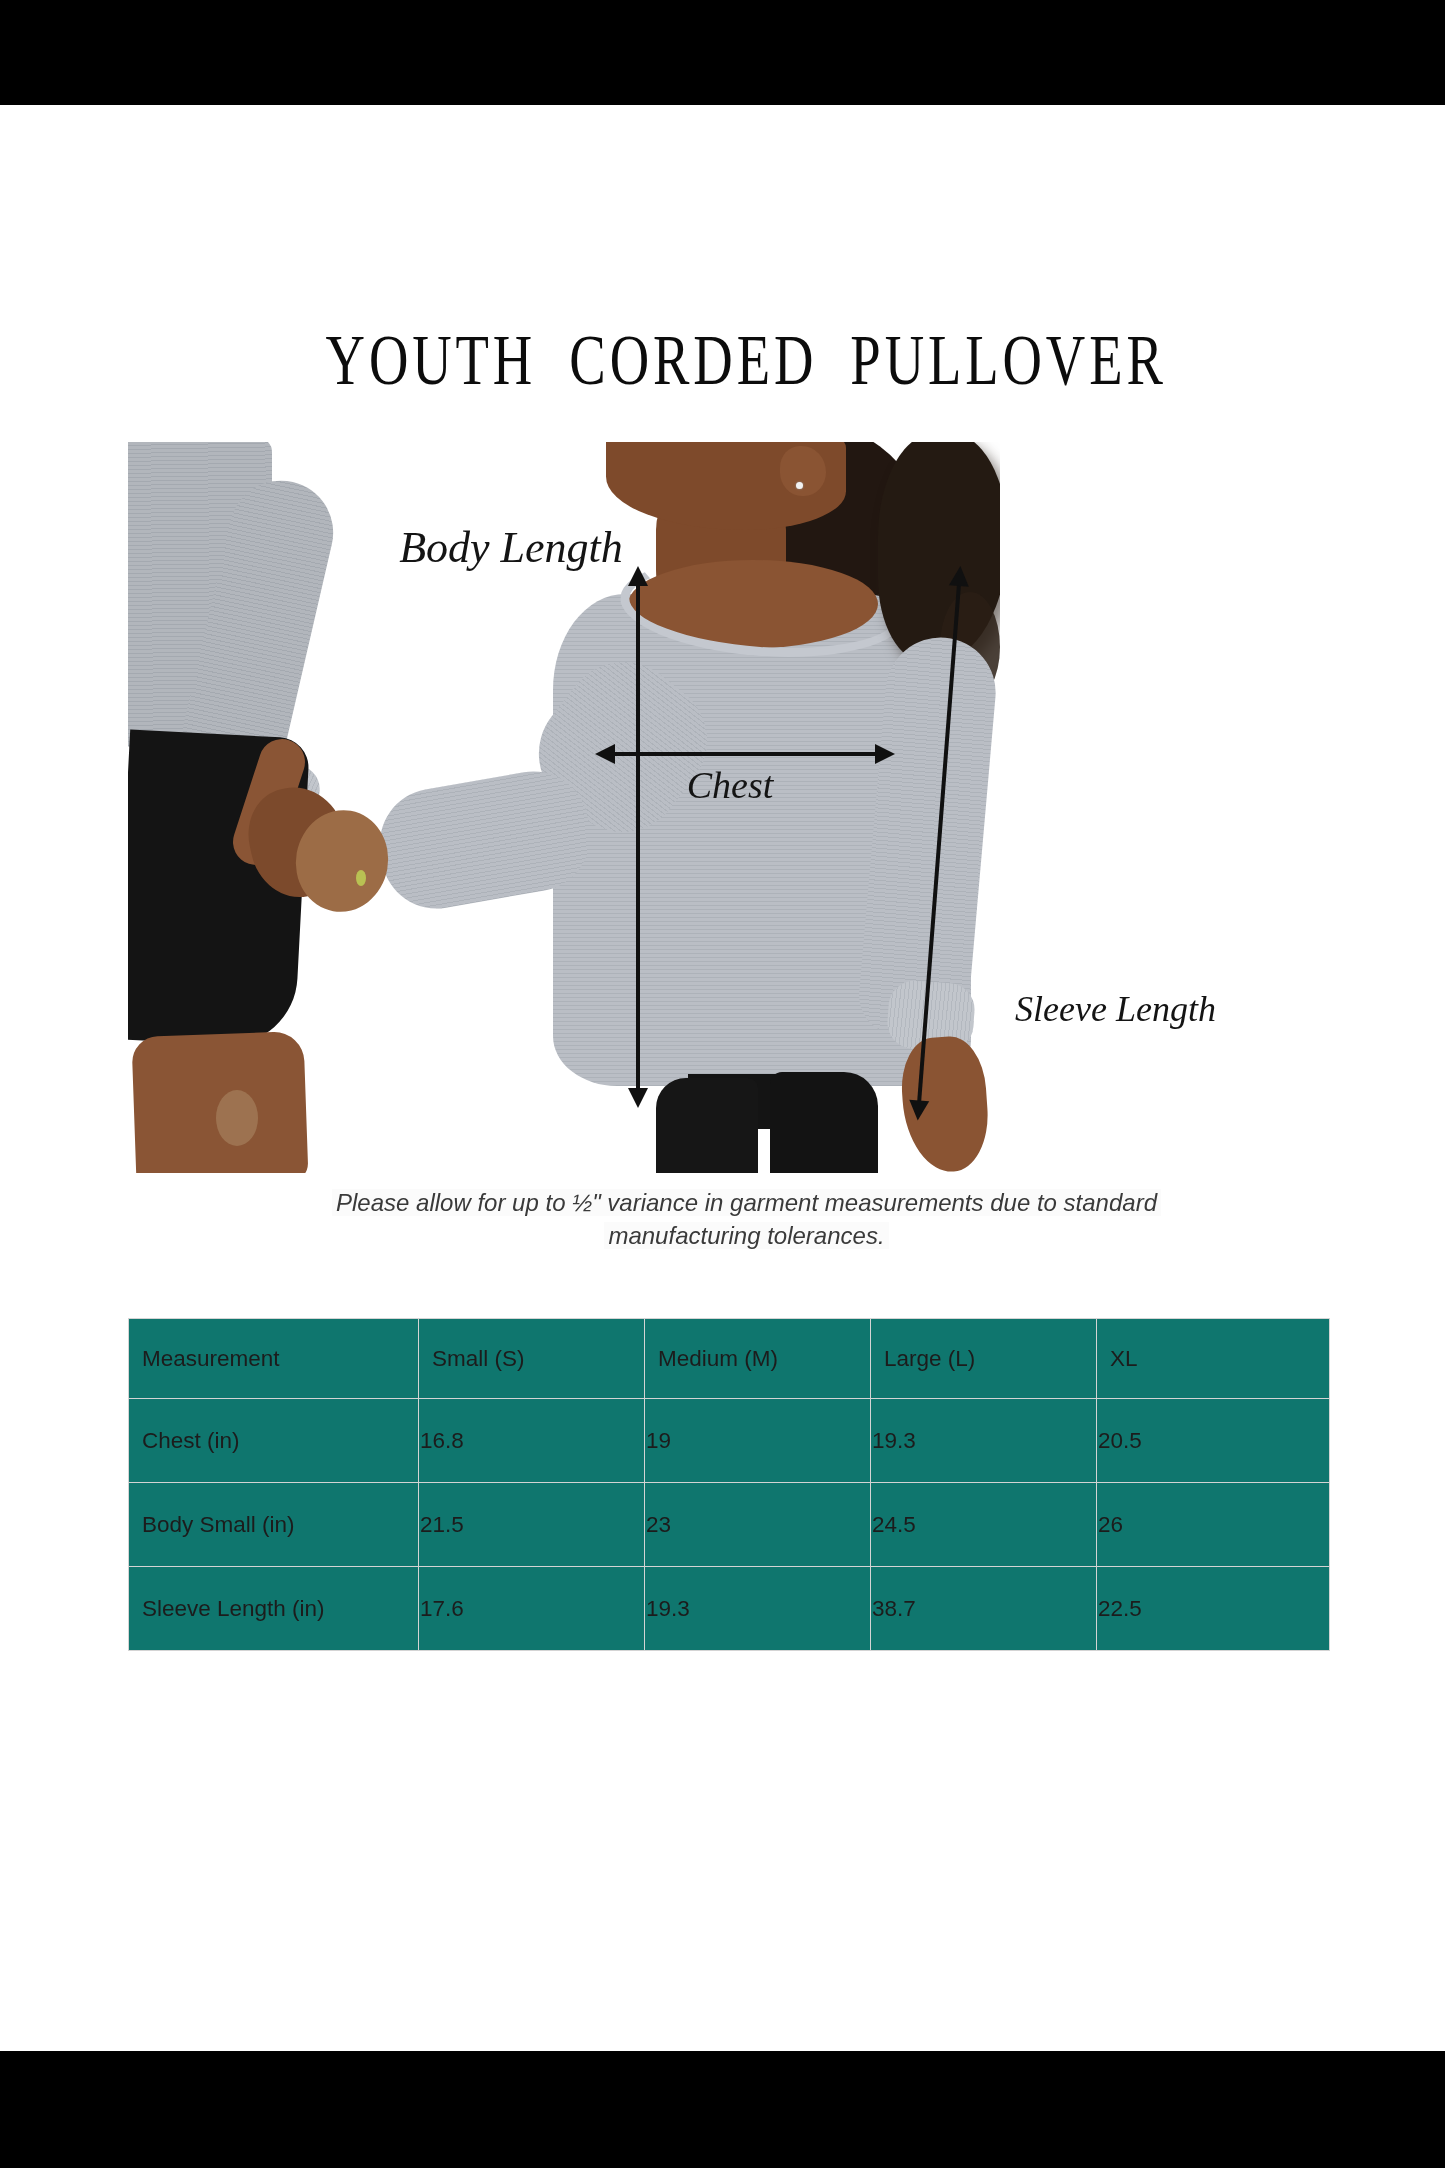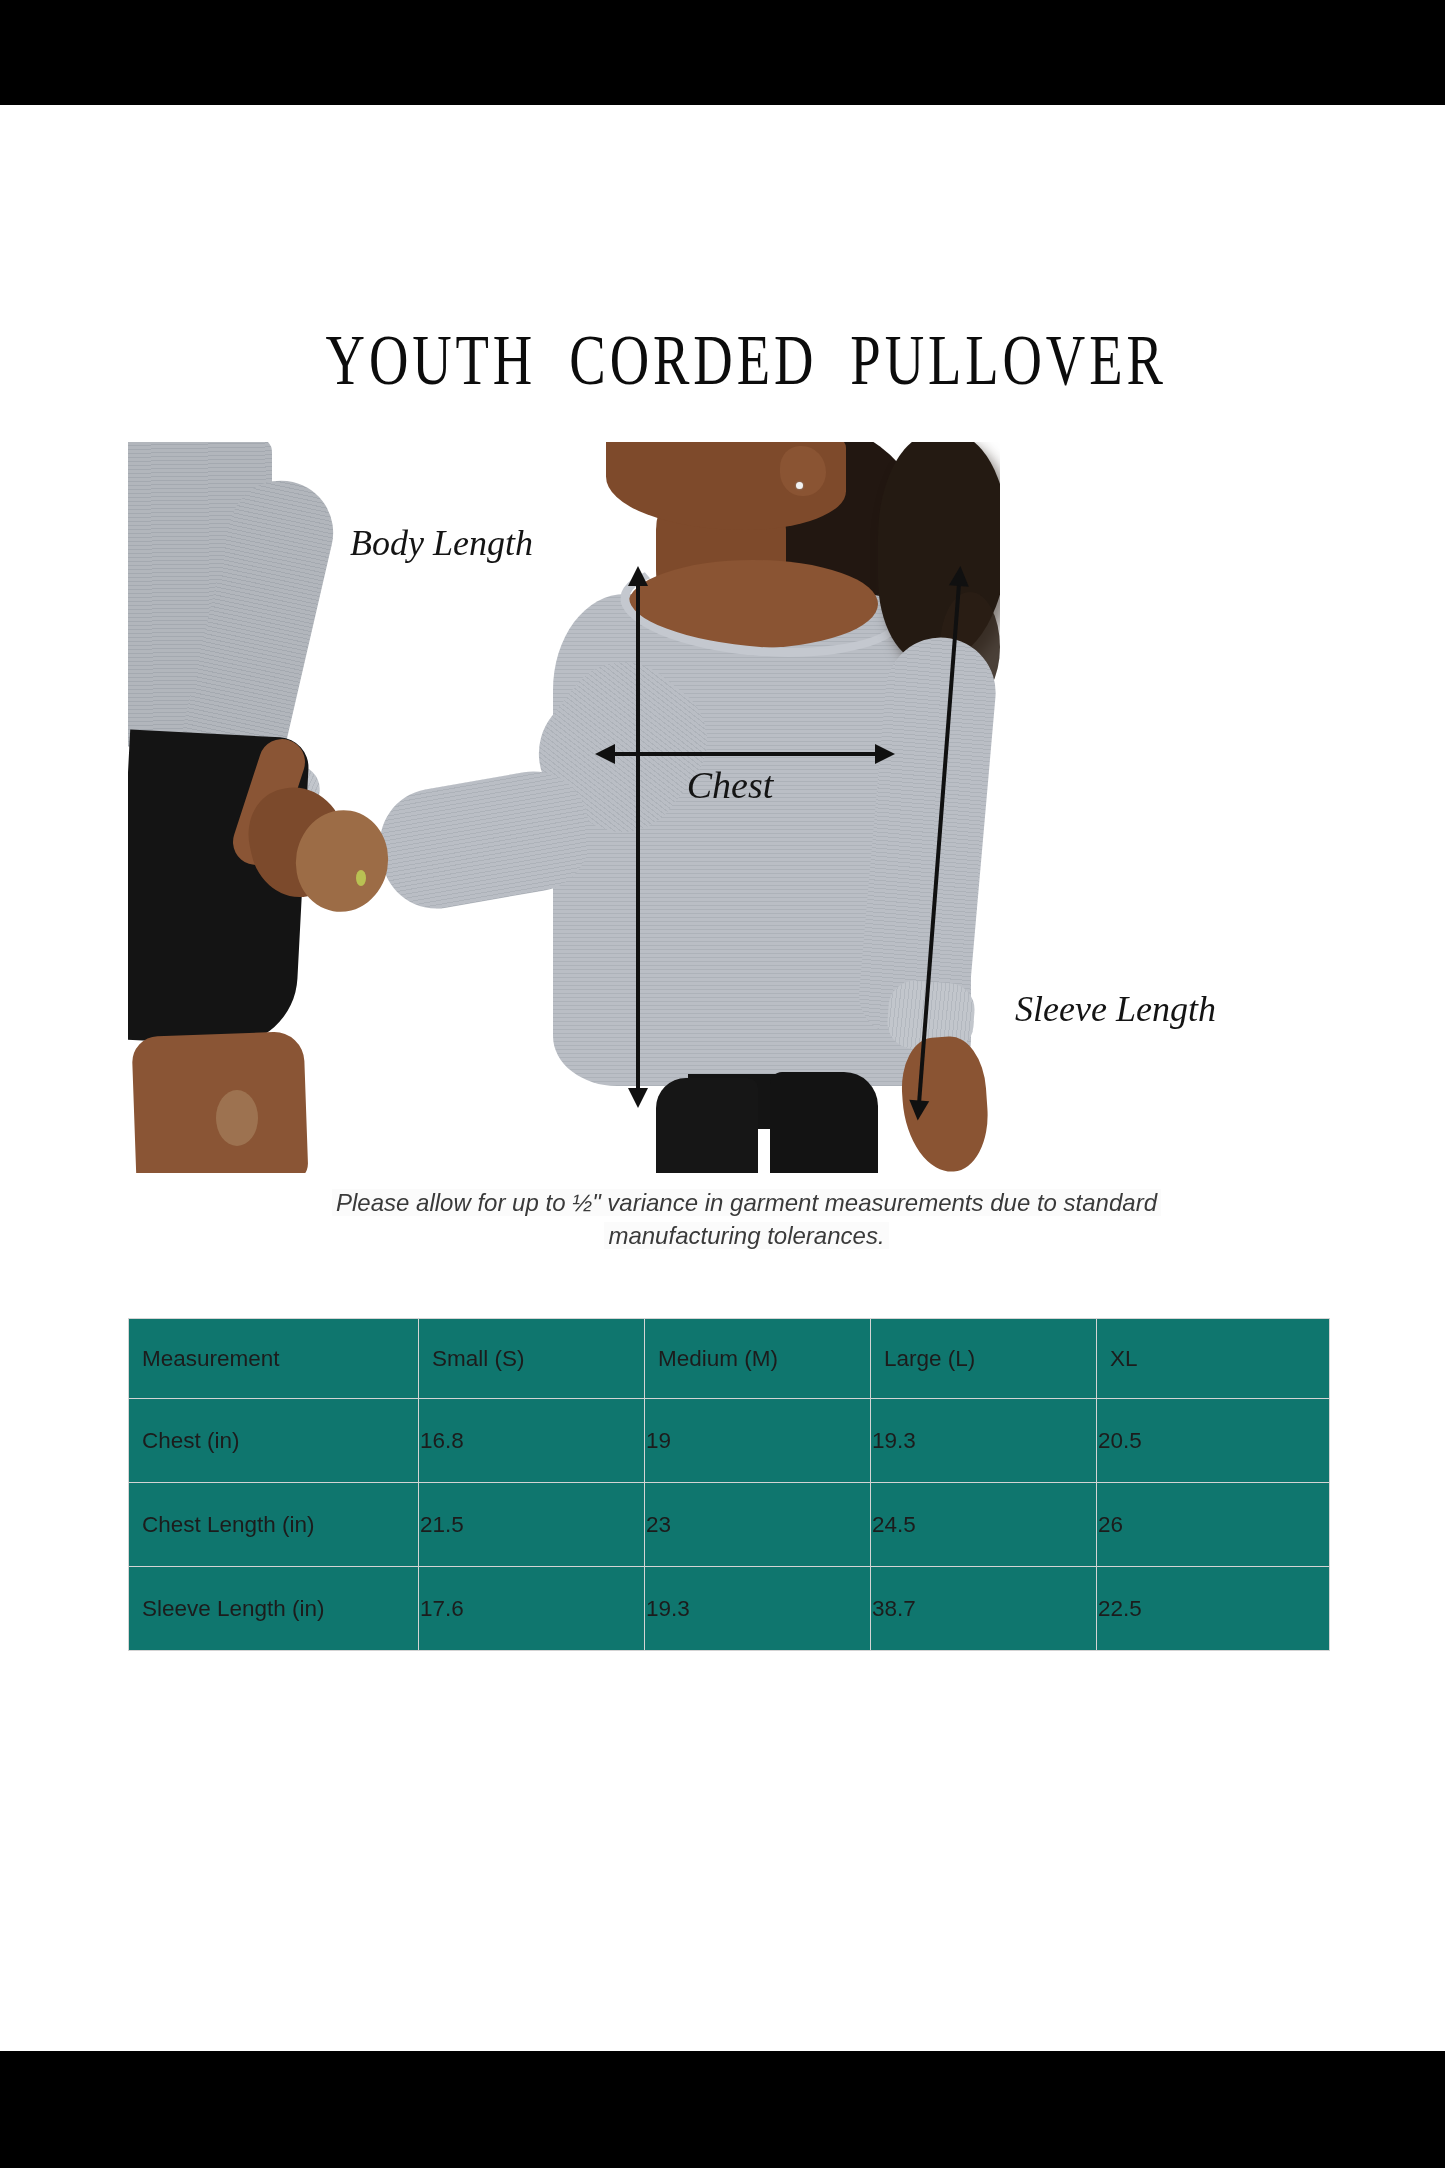--- a/index.html
+++ b/index.html
@@ -54,21 +54,21 @@
   .sleeve-right{left:745px;top:195px;width:110px;height:400px;border-radius:55px 55px 40px 40px;transform:rotate(5deg);}
   .cuff-right{left:760px;top:540px;width:86px;height:68px;border-radius:26px;transform:rotate(4deg);}
   .hand-right{left:775px;top:595px;width:84px;height:135px;background:#8a5433;border-radius:40% 40% 45% 55%;transform:rotate(-4deg);}
   .leggings-top{left:560px;top:632px;width:160px;height:55px;background:#141414;}
   .legging-l{left:528px;top:636px;width:102px;height:95px;background:#161616;border-radius:30px 10px 0 0;}
   .legging-r{left:642px;top:630px;width:108px;height:101px;background:#131313;border-radius:12px 34px 0 0;}
 
   
   .anno{position:absolute;z-index:5;}
   .dim-label{font-family:"Liberation Serif",serif;font-style:italic;color:#141414;white-space:nowrap;}
-  .lbl-body{left:350px;top:522px;width:290px;text-align:left;font-size:36px;}
+  .lbl-body{left:366px;top:522px;width:290px;text-align:center;font-size:44px;}
   .lbl-chest{left:645px;top:763px;width:170px;text-align:center;font-size:38px;}
   .lbl-sleeve{left:1015px;top:988px;width:260px;text-align:left;font-size:36px;}
   .aline{background:#101010;}
   .arr-v{left:636px;top:584px;width:4px;height:506px;}
   .arr-h{left:613px;top:752px;width:264px;height:4px;}
   .arr-d{left:957px;top:584px;width:4px;height:520px;transform-origin:50% 0;transform:rotate(4.4deg);}
   .head{position:absolute;width:0;height:0;}
   .head.up{left:-8px;top:-18px;border-left:10px solid transparent;border-right:10px solid transparent;border-bottom:20px solid #101010;}
   .head.down{left:-8px;bottom:-18px;border-left:10px solid transparent;border-right:10px solid transparent;border-top:20px solid #101010;}
   .head.left{top:-8px;left:-18px;border-top:10px solid transparent;border-bottom:10px solid transparent;border-right:20px solid #101010;}
@@ -175,21 +175,21 @@
       <th>XL</th>
     </tr>
     <tr>
       <td class="lab">Chest (in)</td>
       <td class="num">16.8</td>
       <td class="num">19</td>
       <td class="num">19.3</td>
       <td class="num">20.5</td>
     </tr>
     <tr>
-      <td class="lab">Chest Length (in)</td>
+      <td class="lab">Body Small (in)</td>
       <td class="num">21.5</td>
       <td class="num">23</td>
       <td class="num">24.5</td>
       <td class="num">26</td>
     </tr>
     <tr>
       <td class="lab">Sleeve Length (in)</td>
       <td class="num">17.6</td>
       <td class="num">19.3</td>
       <td class="num">38.7</td>

